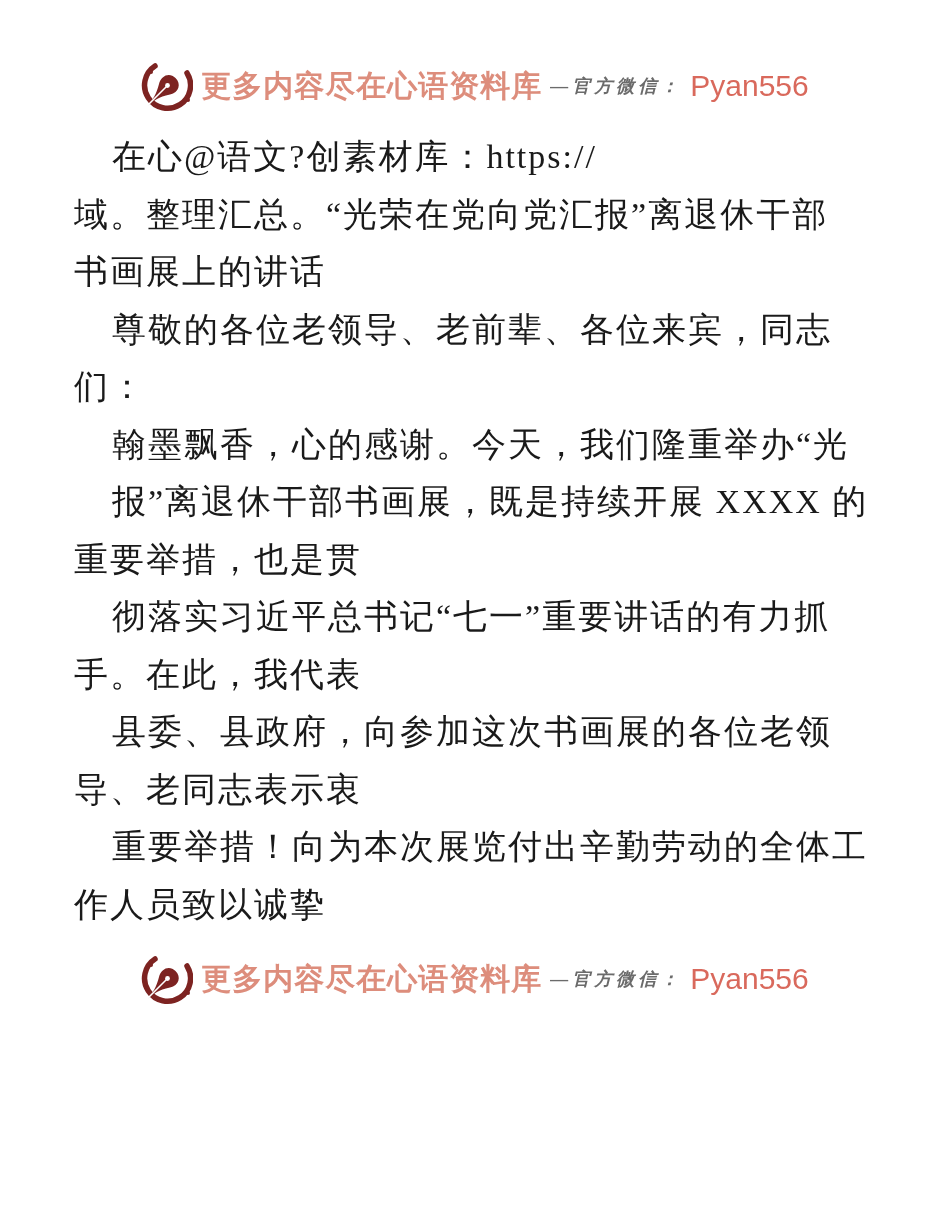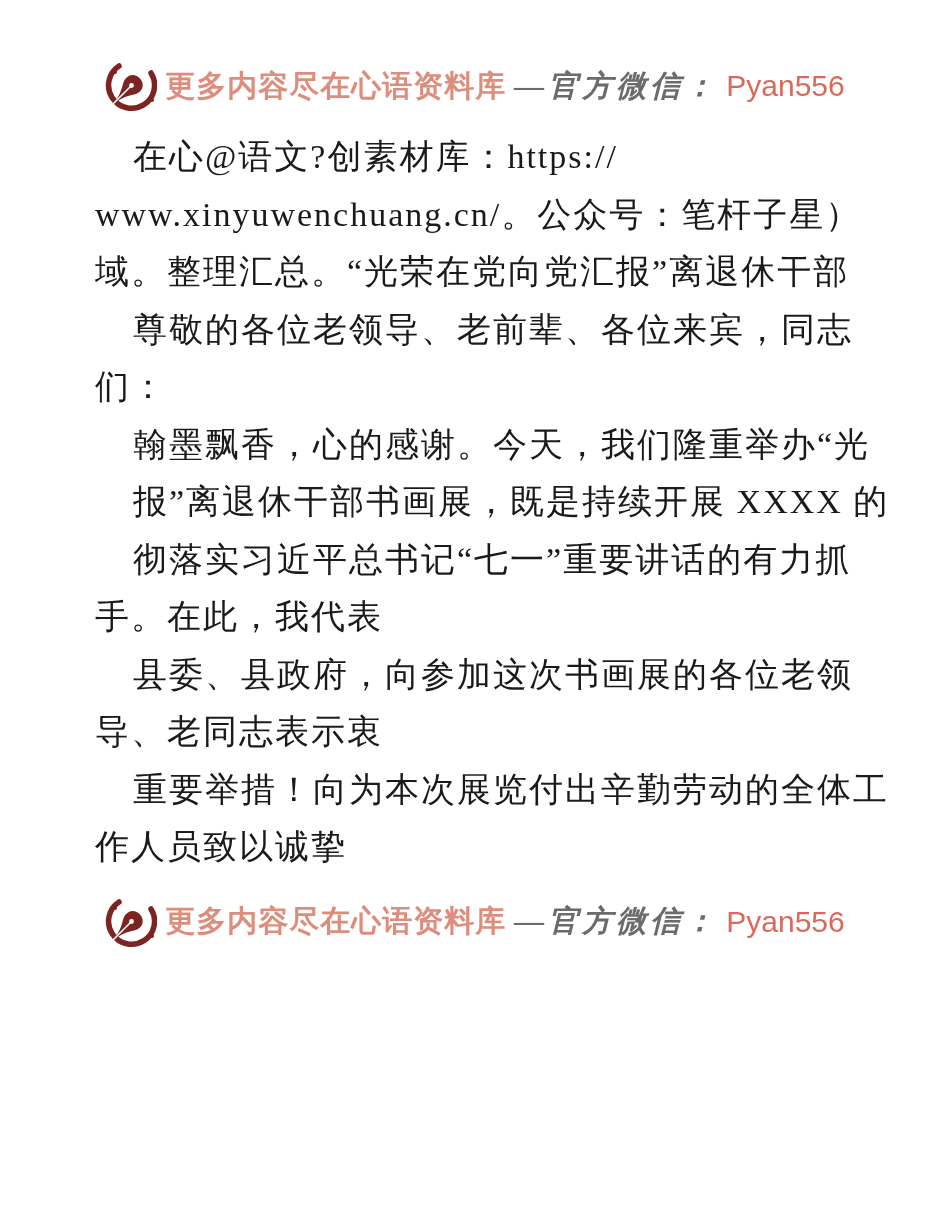--- a/index.html
+++ b/index.html
@@ -35,32 +35,32 @@
     font-family: "Liberation Serif", serif;
     font-weight: bold;
     font-size: 30px;
     color: var(--brand-color);
     letter-spacing: 1px;
   }
   .wlabel {
     font-family: "Liberation Serif", serif;
     font-weight: bold;
     font-style: italic;
-    font-size: 30px;
+    font-size: 18px;
     color: var(--label-color);
     letter-spacing: 4px;
   }
   .wid {
     font-family: "Liberation Sans", sans-serif;
     font-size: 30px;
     color: var(--wid-color);
     text-align: center;
   }
   .doc {
-    margin: 14px 0 0 95px;
+    margin: 14px 0 0 74px;
   }
   .doc-line {
     font-family: "Liberation Serif", serif;
     font-size: 34px;
     line-height: 57.5px;
     color: var(--text-color);
     letter-spacing: 2px;
     white-space: pre;
     font-weight: 300;
   }
@@ -83,26 +83,27 @@
         <circle cx="47" cy="40" r="2" fill="#7d2321"></circle>
       </svg>
     </span>
     <span class="brand">更多内容尽在心语资料库</span>
     <span class="wlabel">—官方微信：</span>
     <span class="wid">Pyan556</span>
   </header>
 
   <main class="doc">
       <div class="doc-line indent">在心@语文?创素材库：https://</div>
-      <div class="doc-line">www.xinyuwenchuang.cn/。公众号：笔杆子星）</div>
       <div class="doc-line">域。整理汇总。“光荣在党向党汇报”离退休干部</div>
+      <div class="doc-line">书画展上的讲话</div>
       <div class="doc-line indent">尊敬的各位老领导、老前辈、各位来宾，同志</div>
       <div class="doc-line">们：</div>
       <div class="doc-line indent">翰墨飘香，心的感谢。今天，我们隆重举办“光</div>
       <div class="doc-line indent">报”离退休干部书画展，既是持续开展 XXXX 的</div>
+      <div class="doc-line">重要举措，也是贯</div>
       <div class="doc-line indent">彻落实习近平总书记“七一”重要讲话的有力抓</div>
       <div class="doc-line">手。在此，我代表</div>
       <div class="doc-line indent">县委、县政府，向参加这次书画展的各位老领</div>
       <div class="doc-line">导、老同志表示衷</div>
       <div class="doc-line indent">重要举措！向为本次展览付出辛勤劳动的全体工</div>
       <div class="doc-line">作人员致以诚挚</div>
     </main>
 
   <footer class="banner footer-banner">
     <span class="logo">

